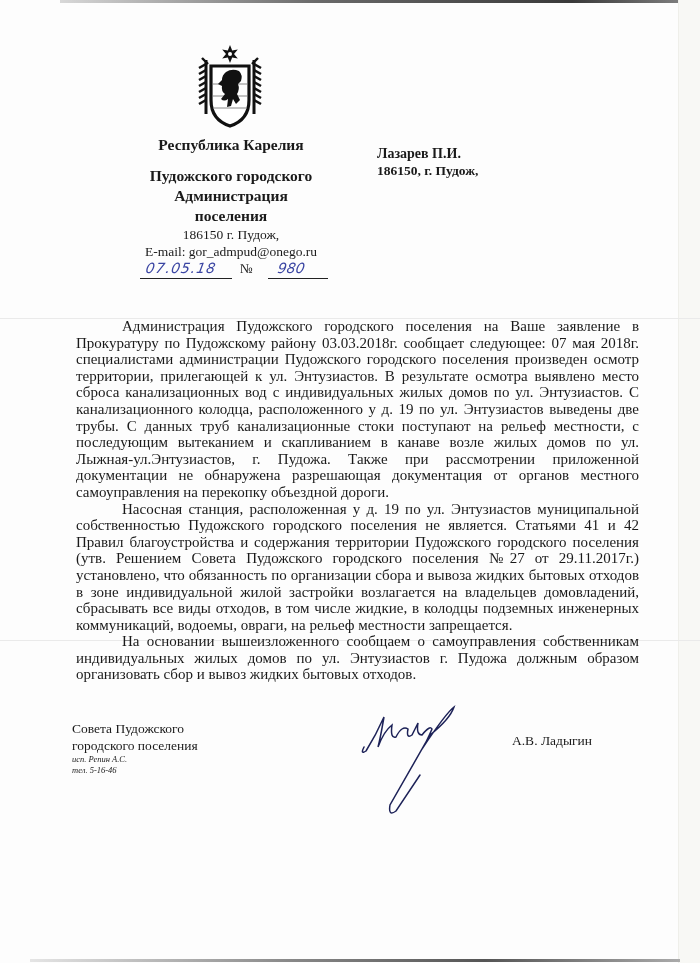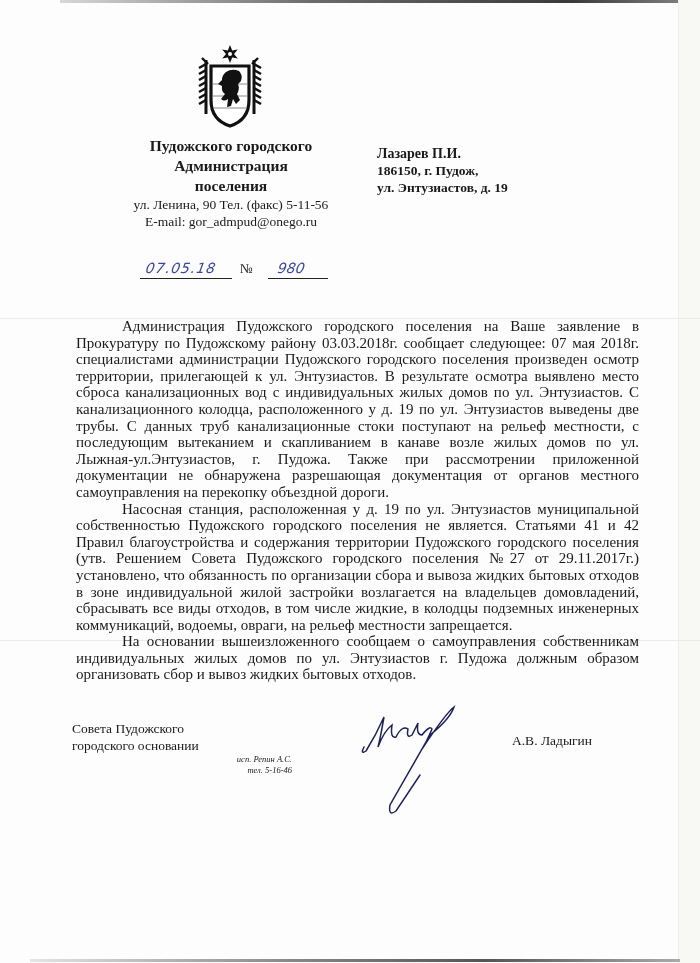--- a/index.html
+++ b/index.html
@@ -152,21 +152,20 @@
     width: 220px;
   }
   .signer-line {
     font-size: 13.5px;
     line-height: 17px;
   }
   .executor-line {
     font-size: 8.5px;
     font-style: italic;
     line-height: 11px;
-    text-align: right;
   }
   .signature {
     position: absolute;
     left: 350px; top: 695px;
     width: 160px; height: 140px;
   }
   .signer-name {
     position: absolute;
     left: 512px; top: 733px;
     font-size: 13.5px;
@@ -216,50 +215,50 @@
     <g stroke="#888" stroke-width="1">
       <line x1="17" y1="40" x2="51" y2="40"></line>
       <line x1="17" y1="52" x2="51" y2="52"></line>
       <line x1="17" y1="64" x2="51" y2="64"></line>
     </g>
 
     <path d="M30 28 Q36 24 43 27 Q47 31 45 37 L42 40 Q44 45 41 50 L44 56 L40 60 L37 55 L35 62 L31 63 L32 55 Q28 58 25 55 L29 50 Q25 47 26 42 L22 40 L26 36 Q26 31 30 28 Z" fill="#111"></path>
   </svg>
 
   <div class="org-block">
+    <div class="org-republic">Республика Карелия</div>
     <div class="org-admin">Пудожского городского</div>
     <div class="org-admin">Администрация</div>
     <div class="org-admin">поселения</div>
-    <div class="org-line">ул. Ленина, 90 Тел. (факс) 5-11-56</div>
+    <div class="org-line">186150 г. Пудож,</div>
     <div class="org-line">E-mail: gor_admpud@onego.ru</div>
   </div>
 
   <div class="reg-row">
     <span class="reg-date">07.05.18</span>
     <div class="reg-date-line"></div>
     <span class="reg-no-label">№</span>
     <span class="reg-number">980</span>
     <div class="reg-num-line"></div>
   </div>
 
   <div class="recipient">
     <div class="recipient-name">Лазарев П.И.</div>
     <div class="recipient-line">186150, г. Пудож,</div>
-    <div class="recipient-line">ул. Энтузиастов, д. 19</div>
   </div>
 
   <div class="body-text">
     <p>Администрация Пудожского городского поселения на Ваше заявление в Прокуратуру по Пудожскому району 03.03.2018г. сообщает следующее: 07 мая 2018г. специалистами администрации Пудожского городского поселения произведен осмотр территории, прилегающей к ул. Энтузиастов. В результате осмотра выявлено место сброса канализационных вод с индивидуальных жилых домов по ул. Энтузиастов. С канализационного колодца, расположенного у д. 19 по ул. Энтузиастов выведены две трубы. С данных труб канализационные стоки поступают на рельеф местности, с последующим вытеканием и скапливанием в канаве возле жилых домов по ул. Лыжная-ул.Энтузиастов, г. Пудожа. Также при рассмотрении приложенной документации не обнаружена разрешающая документация от органов местного самоуправления на перекопку объездной дороги.</p>
     <p>Насосная станция, расположенная у д. 19 по ул. Энтузиастов муниципальной собственностью Пудожского городского поселения не является. Статьями 41 и 42 Правил благоустройства и содержания территории Пудожского городского поселения (утв. Решением Совета Пудожского городского поселения №27 от 29.11.2017г.) установлено, что обязанность по организации сбора и вывоза жидких бытовых отходов в зоне индивидуальной жилой застройки возлагается на владельцев домовладений, сбрасывать все виды отходов, в том числе жидкие, в колодцы подземных инженерных коммуникаций, водоемы, овраги, на рельеф местности запрещается.</p>
     <p>На основании вышеизложенного сообщаем о самоуправления собственникам индивидуальных жилых домов по ул. Энтузиастов г. Пудожа должным образом организовать сбор и вывоз жидких бытовых отходов.</p>
   </div>
 
   <div class="signer">
     <div class="signer-line">Совета Пудожского</div>
-    <div class="signer-line">городского основании</div>
+    <div class="signer-line">городского поселения</div>
     <div class="executor-line">исп. Репин А.С.</div>
     <div class="executor-line">тел. 5-16-46</div>
   </div>
 
   <svg class="signature" viewBox="0 0 160 140">
     <path d="M14 52 Q10 60 16 56 Q26 40 34 22 Q30 45 28 52 Q34 36 42 30 Q40 44 46 42 Q52 30 58 34 Q56 44 62 40 Q66 32 68 28 Q66 40 72 40 Q80 30 82 34 Q76 48 72 54 Q96 18 104 12 Q100 24 80 40 L40 110 Q38 122 46 116 L70 80" fill="none" stroke="#1d2258" stroke-width="1.5" stroke-linecap="round"></path>
   </svg>
 
   <div class="signer-name">А.В. Ладыгин</div>
 </div>

